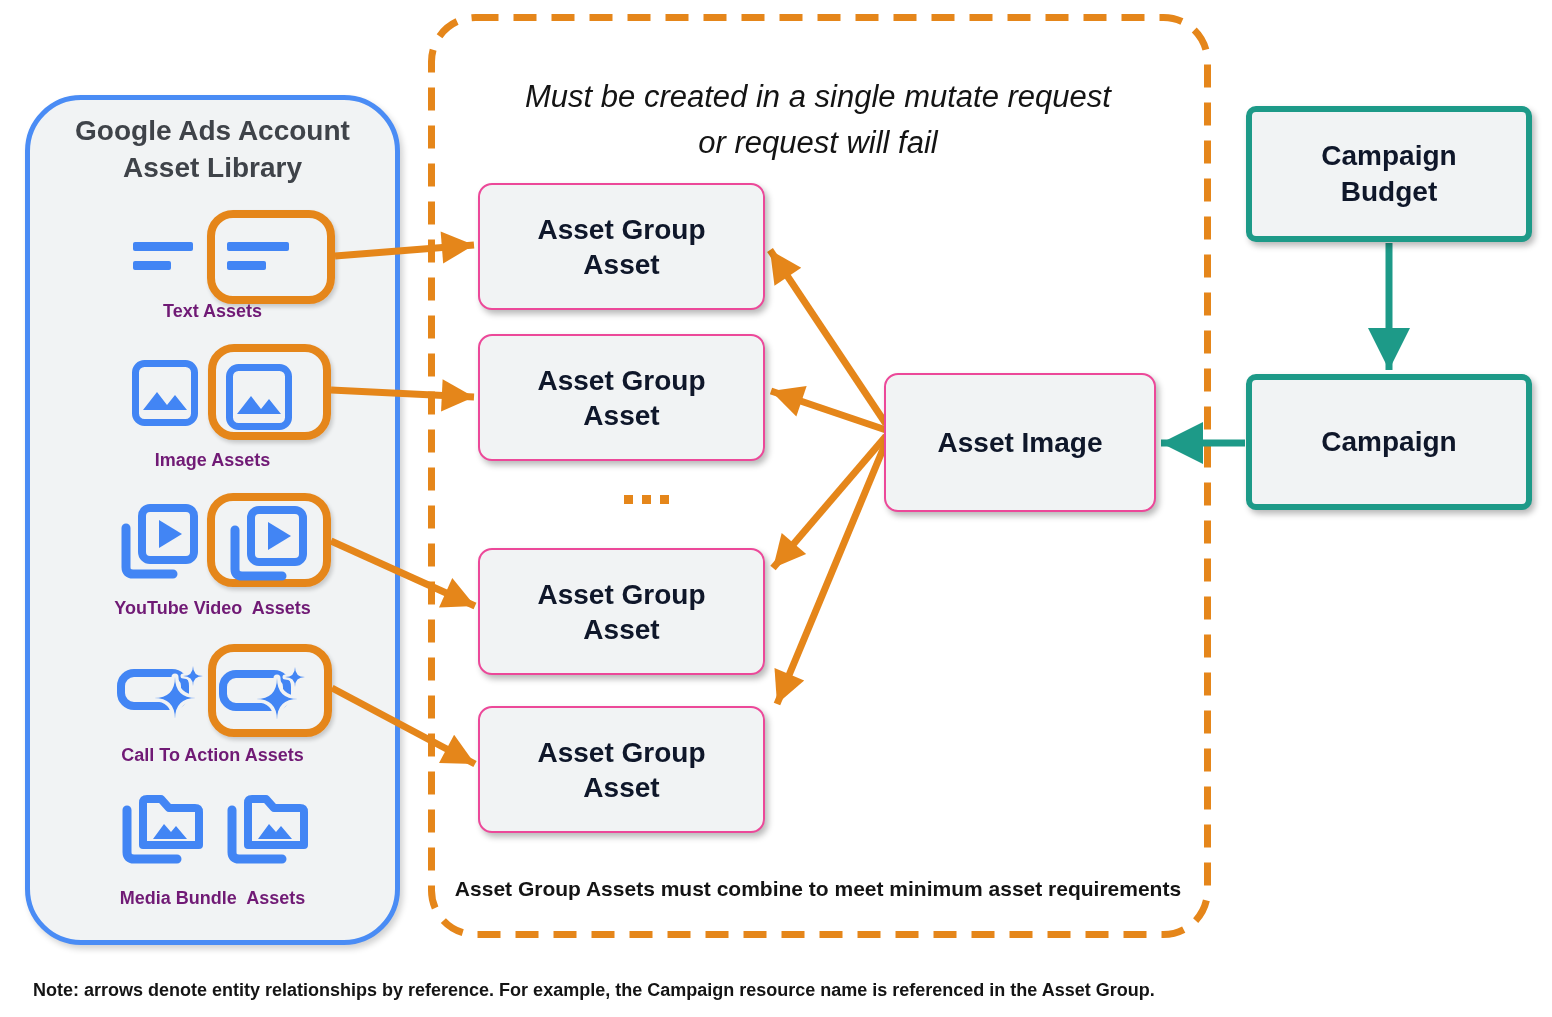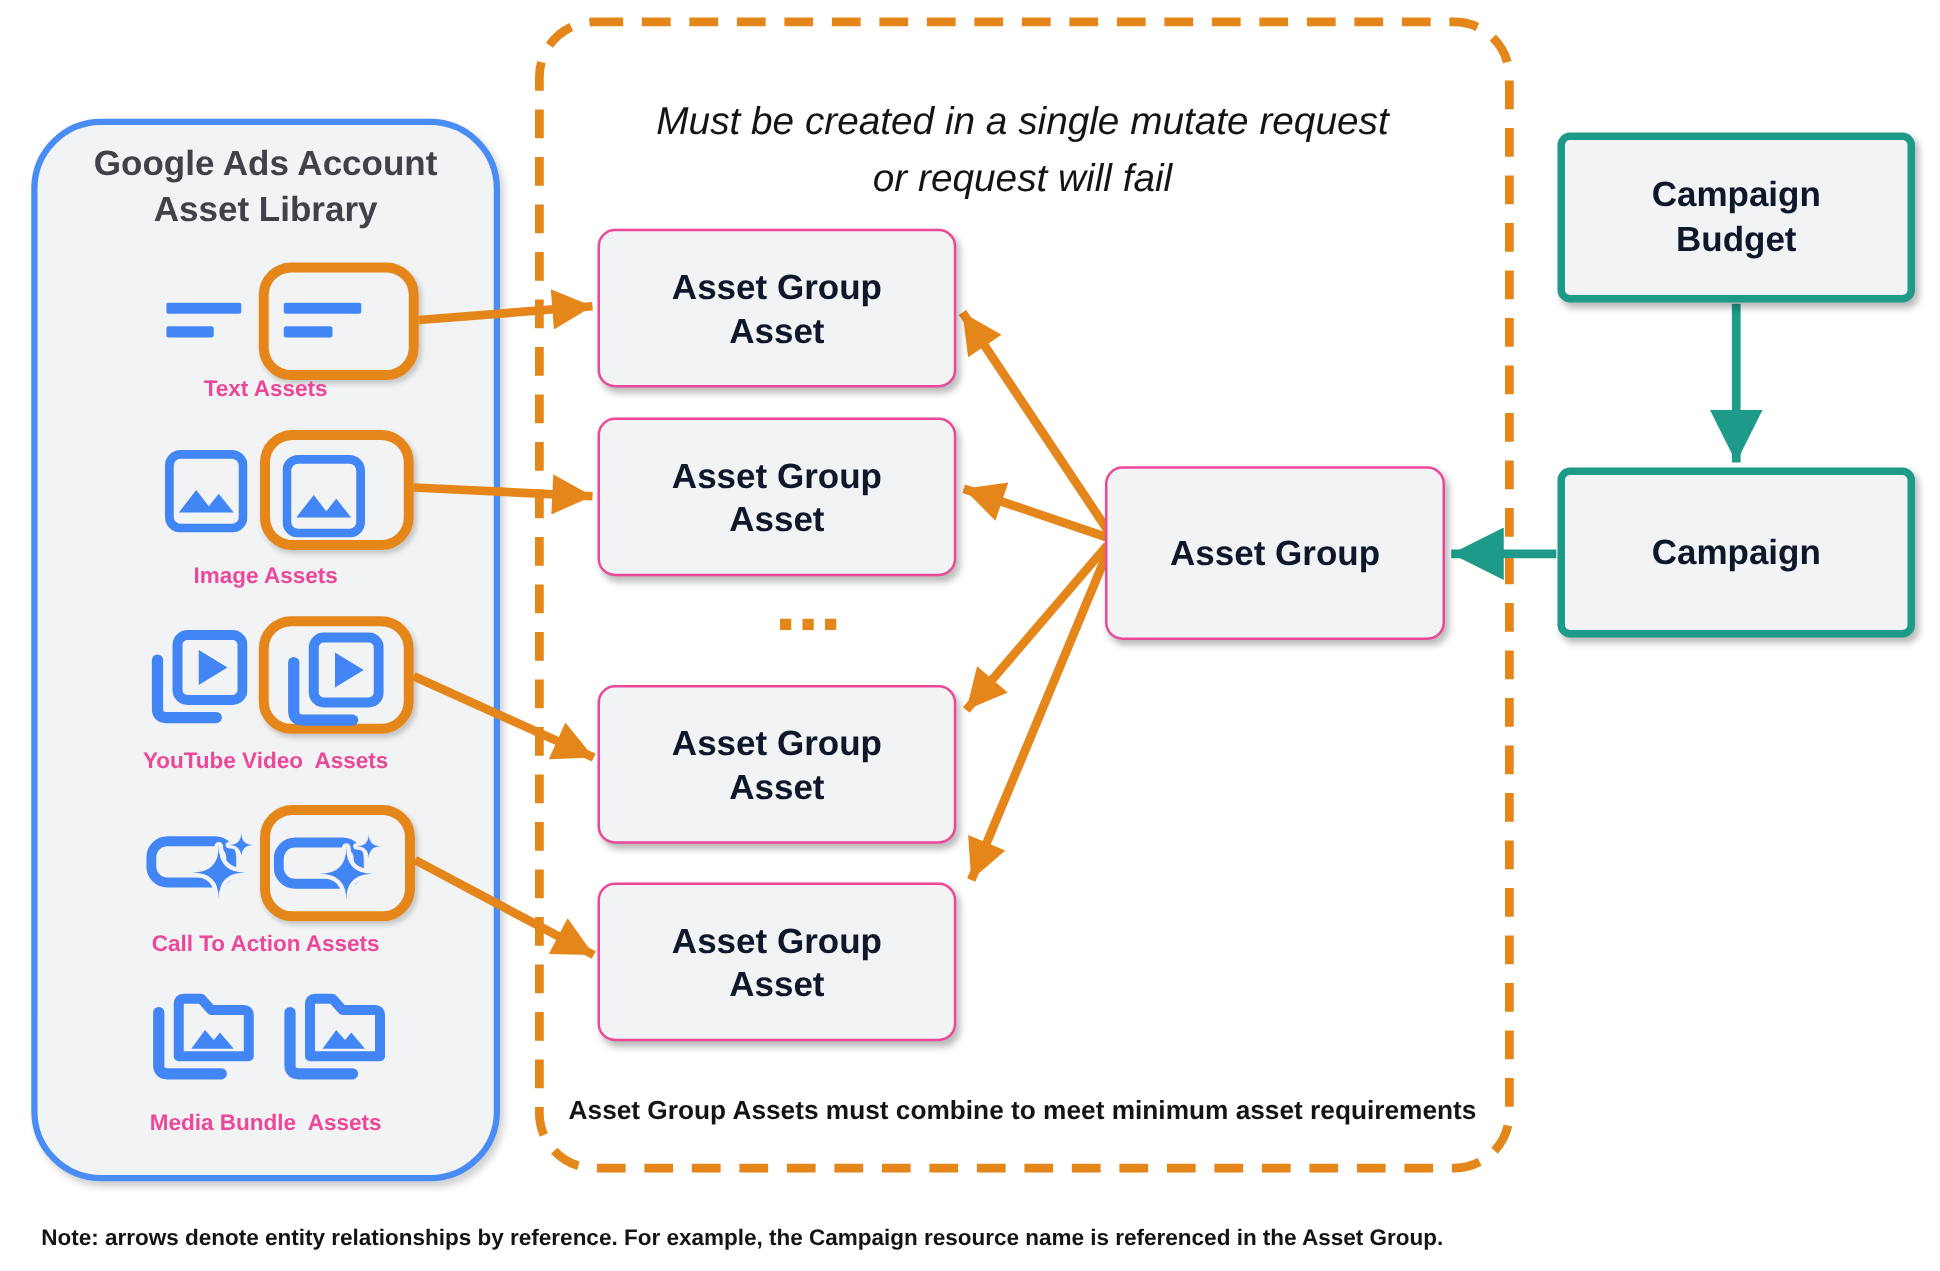--- a/index.html
+++ b/index.html
@@ -17,21 +17,21 @@
     background:#F1F3F4;
     box-shadow:3px 4px 6px rgba(0,0,0,.18);
   }
   #library-title {
     left:25px; top:112px; width:375px;
     text-align:center; font-weight:bold; font-size:28px; line-height:37px;
     color:#3F4349;
   }
   .asset-label {
     left:25px; width:375px; text-align:center;
-    color:#ec4899; font-weight:bold; font-size:18px; white-space:pre;
+    color:#701a75; font-weight:bold; font-size:18px; white-space:pre;
   }
   .ring {
     border:8px solid #E5861A; border-radius:26px;
     box-shadow:2px 3px 4px rgba(0,0,0,.18);
   }
 
   
   .box {
     display:flex; align-items:center; justify-content:center;
     text-align:center; font-weight:bold; color:#0f172a;
@@ -193,21 +193,21 @@
   <div class="abs box box-orange" style="left:478px;top:548px;width:287px;height:127px">
     <div class="wrap200">Asset Group Asset</div>
   </div>
   <div class="abs box box-orange" style="left:478px;top:706px;width:287px;height:127px">
     <div class="wrap200">Asset Group Asset</div>
   </div>
 
   <div class="abs" id="mutate-caption">Asset Group Assets must combine to meet minimum asset requirements</div>
 
   <div class="abs box box-orange" style="left:884px;top:373px;width:272px;height:139px">
-    <div>Asset Group</div>
+    <div>Asset Image</div>
   </div>
 
   <div class="abs box box-teal" style="left:1246px;top:106px;width:286px;height:136px">
     <div class="wrap200">Campaign Budget</div>
   </div>
   <div class="abs box box-teal" style="left:1246px;top:374px;width:286px;height:136px">
     <div>Campaign</div>
   </div>
 
   <div class="abs" id="footnote">Note: arrows denote entity relationships by reference. For example, the Campaign resource name is referenced in the Asset Group.</div>

